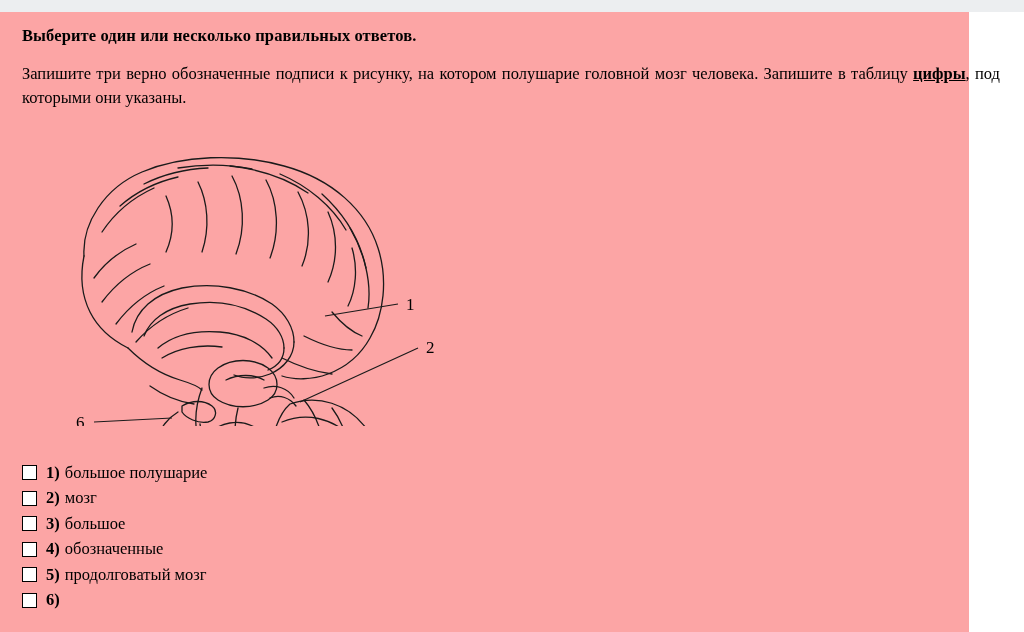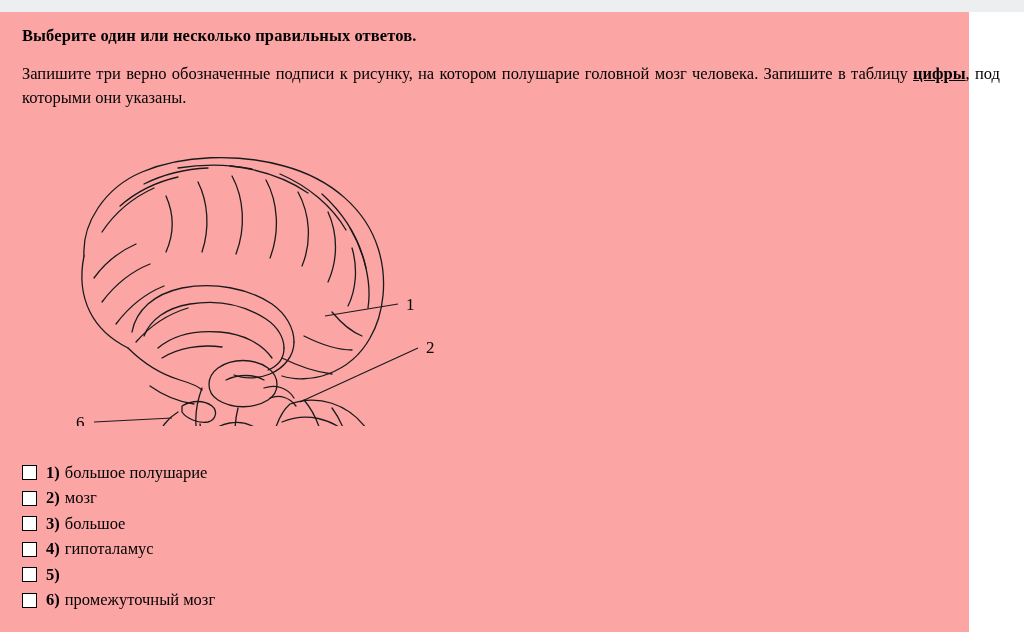--- a/index.html
+++ b/index.html
@@ -221,29 +221,29 @@
 
     <div class="option-row">
       <span class="checkbox"></span>
       <span class="option-num">3)</span>
       <span class="option-label">большое</span>
     </div>
 
     <div class="option-row">
       <span class="checkbox"></span>
       <span class="option-num">4)</span>
-      <span class="option-label">гипоталамус</span>
+      <span class="option-label">обозначенные</span>
     </div>
 
     <div class="option-row">
       <span class="checkbox"></span>
       <span class="option-num">5)</span>
+      <span class="option-label">продолговатый мозг</span>
     </div>
 
     <div class="option-row">
       <span class="checkbox"></span>
       <span class="option-num">6)</span>
-      <span class="option-label">промежуточный мозг</span>
     </div>
 
   </div>
 
 </div>
 
 </body></html>

